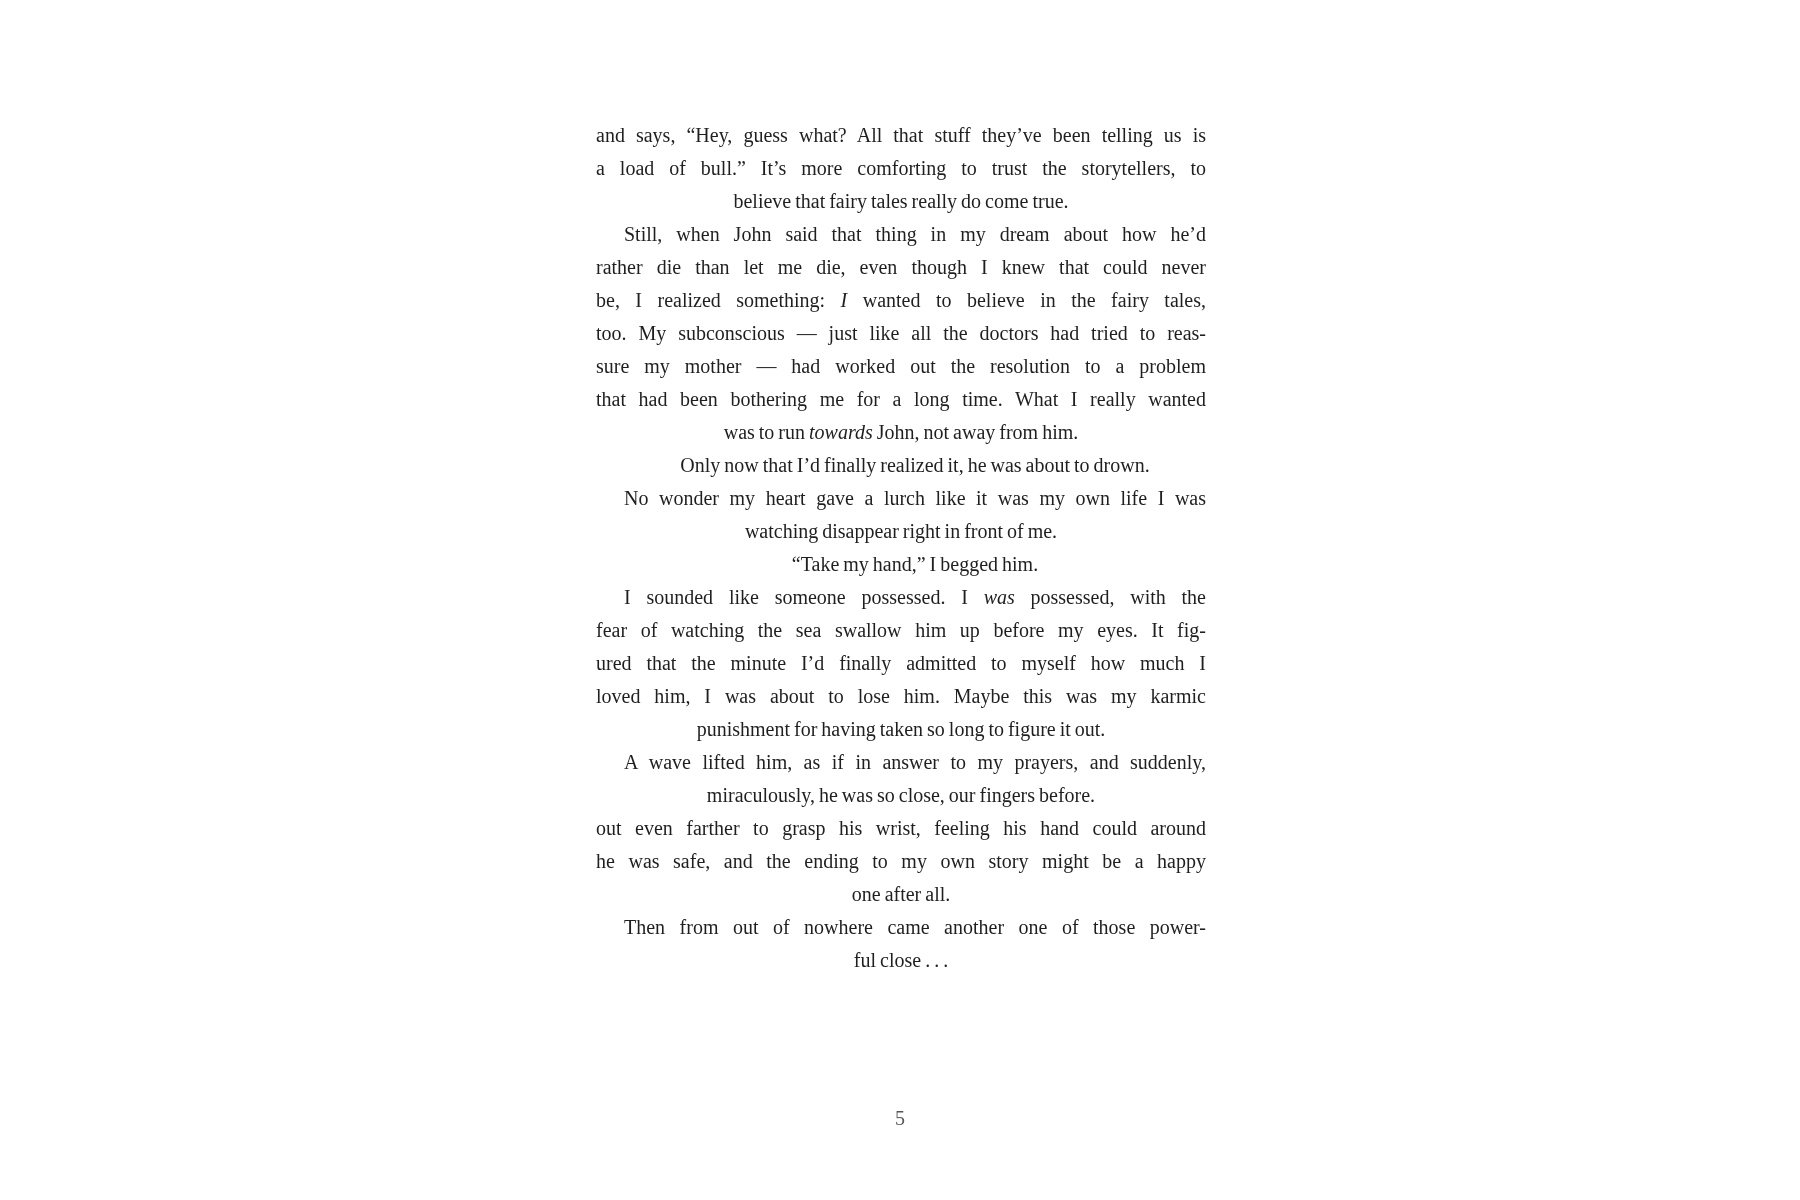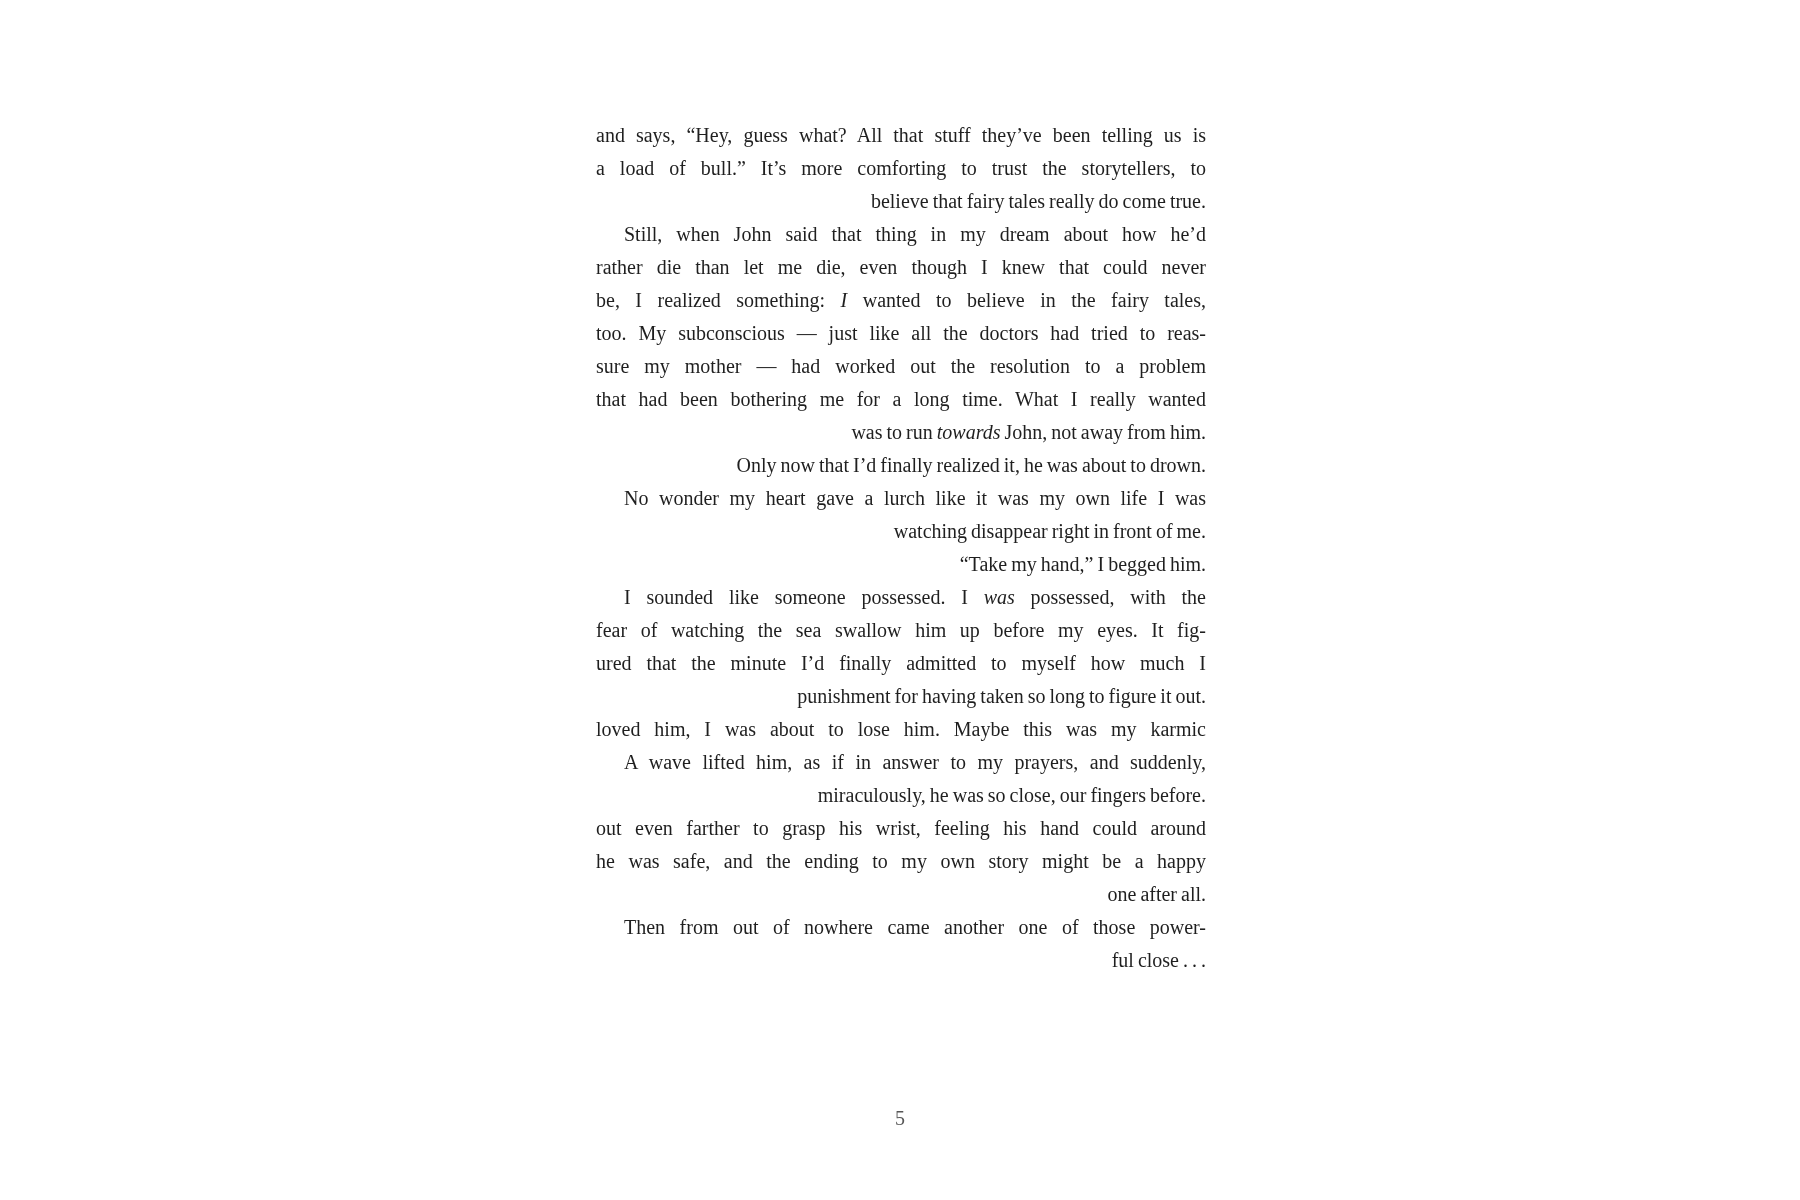--- a/index.html
+++ b/index.html
@@ -25,21 +25,21 @@
     position: absolute;
     left: 596px;
     top: 119px;
     width: 610px;
     font-size: 20px;
     line-height: 33px;
     color: #1f1f1f;
     word-spacing: -1px;
   }
   .line {
-    text-align: right;
+    text-align: center;
   }
   .line.justify {
     text-align: justify;
     text-align-last: justify;
   }
   .line.indent {
     text-indent: 28px;
   }
   .line em {
     font-style: italic;
@@ -70,22 +70,22 @@
       <div class="line justify">sure my mother — had worked out the resolution to a problem</div>
       <div class="line justify">that had been bothering me for a long time. What I really wanted</div>
       <div class="line">was to run <em>towards</em> John, not away from him.</div>
       <div class="line indent">Only now that I’d finally realized it, he was about to drown.</div>
       <div class="line indent justify">No wonder my heart gave a lurch like it was my own life I was</div>
       <div class="line">watching disappear right in front of me.</div>
       <div class="line indent">“Take my hand,” I begged him.</div>
       <div class="line indent justify">I sounded like someone possessed. I <em>was</em> possessed, with the</div>
       <div class="line justify">fear of watching the sea swallow him up before my eyes. It fig-</div>
       <div class="line justify">ured that the minute I’d finally admitted to myself how much I</div>
+      <div class="line justify">loved him, I was about to lose him. Maybe this was my karmic</div>
       <div class="line">punishment for having taken so long to figure it out.</div>
-      <div class="line justify">loved him, I was about to lose him. Maybe this was my karmic</div>
       <div class="line indent justify">A wave lifted him, as if in answer to my prayers, and suddenly,</div>
       <div class="line">miraculously, he was so close, our fingers before.</div>
       <div class="line justify">out even farther to grasp his wrist, feeling his hand could around</div>
       <div class="line justify">he was safe, and the ending to my own story might be a happy</div>
       <div class="line">one after all.</div>
       <div class="line indent justify">Then from out of nowhere came another one of those power-</div>
       <div class="line">ful close . . .</div>
     </div>
   <div class="page-number">5</div>
 </div>

